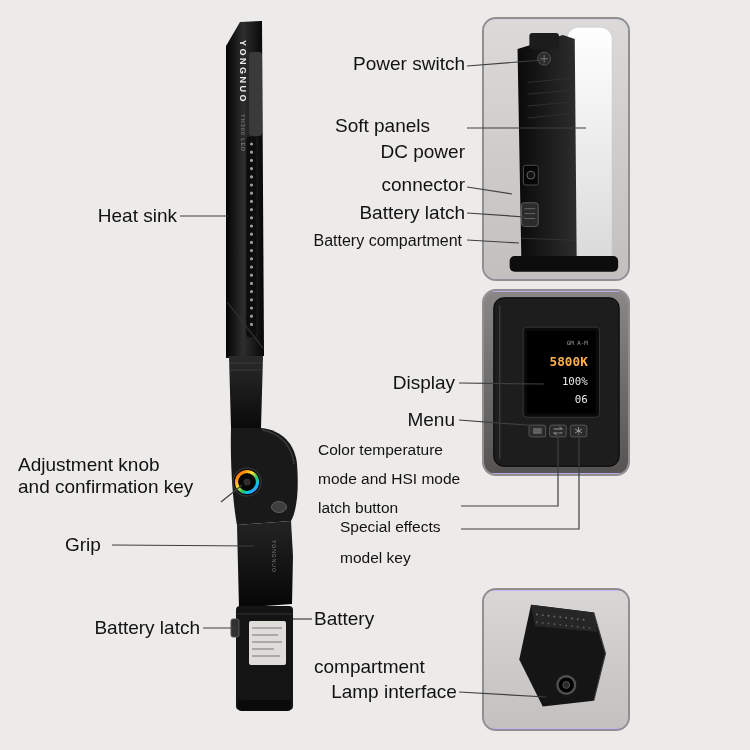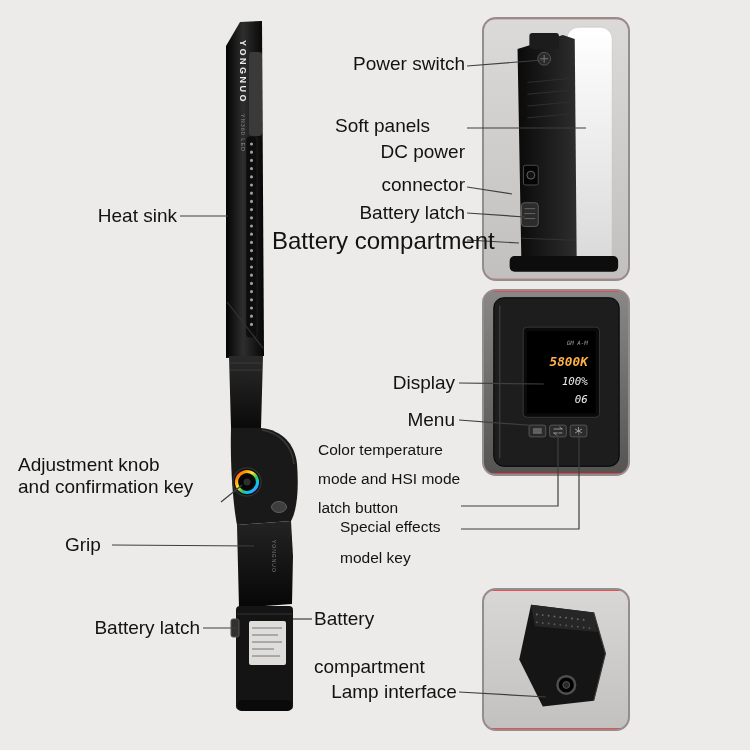--- a/index.html
+++ b/index.html
@@ -2,21 +2,21 @@
 <html><head>
 <meta charset="utf-8">
 <style>
   * { margin:0; padding:0; box-sizing:border-box; }
   html,body { width:750px; height:750px; }
   body { font-family:"Liberation Sans", sans-serif; background:#ffffff; }
   .canvas { position:relative; width:750px; height:750px; background:#ECEBE9; overflow:hidden; }
   svg.layer { position:absolute; left:0; top:0; pointer-events:none; }
   .stick-layer { z-index:1; }
   .lines-layer { z-index:4; }
-  .inset { position:absolute; border:2px solid #8f8f8f; border-radius:14px; overflow:hidden; z-index:2; background:#ef4444;font-style:italic; }
+  .inset { position:absolute; border:2px solid #8f8f8f; border-radius:14px; overflow:hidden; z-index:2; background:#c4b5fd; }
   #inset-top { left:482px; top:17px;  width:148px; height:264px; }
   #inset-mid { left:482px; top:289px; width:148px; height:187px; }
   #inset-bot { left:482px; top:588px; width:148px; height:143px; }
   .inset svg { display:block; width:100%; height:100%; }
   .lbl { position:absolute; z-index:5; color:#121212; font-size:19px; line-height:22px; white-space:nowrap; }
   .lbl.sm { font-size:15.5px; line-height:20px; }
   .gap11 > div + div { margin-top:11px; }
   .gap13 > div + div { margin-top:0; }
   .gap9  > div + div { margin-top:9px; }
   .gap11s > div + div { margin-top:11px; }
@@ -221,21 +221,21 @@
 
   <div class="lbl" style="left:300px; top:115px; width:165px; text-align:center">Soft panels</div>
 
   <div class="lbl gap11" style="left:300px; top:141px; width:165px; text-align:right">
     <div>DC power</div>
     <div>connector</div>
   </div>
 
   <div class="lbl" style="left:300px; top:202px; width:165px; text-align:right">Battery latch</div>
 
-  <div class="lbl" style="left:272px; top:230px; width:190px; text-align:right; font-size:24px">Battery compartment</div>
+  <div class="lbl" style="left:272px; top:230px; width:190px; text-align:right; font-size:16px">Battery compartment</div>
 
   <div class="lbl" style="left:85px; top:205px; width:92px; text-align:right">Heat sink</div>
 
   <div class="lbl" style="left:330px; top:372px; width:125px; text-align:right">Display</div>
 
   <div class="lbl" style="left:330px; top:409px; width:125px; text-align:right">Menu</div>
 
   <div class="lbl sm gap9" style="left:318px; top:440px">
     <div>Color temperature</div>
     <div>mode and HSI mode</div>

